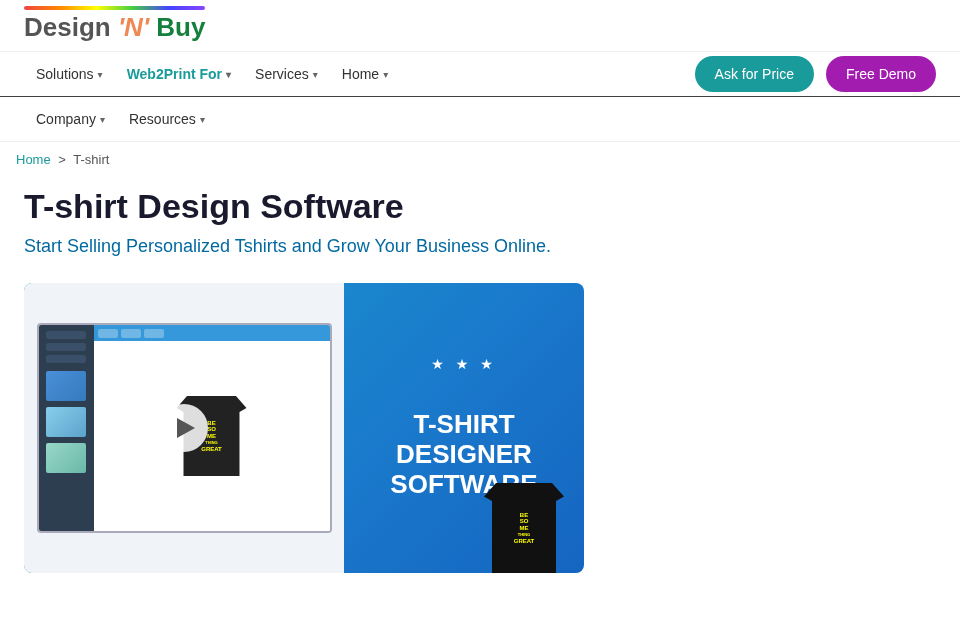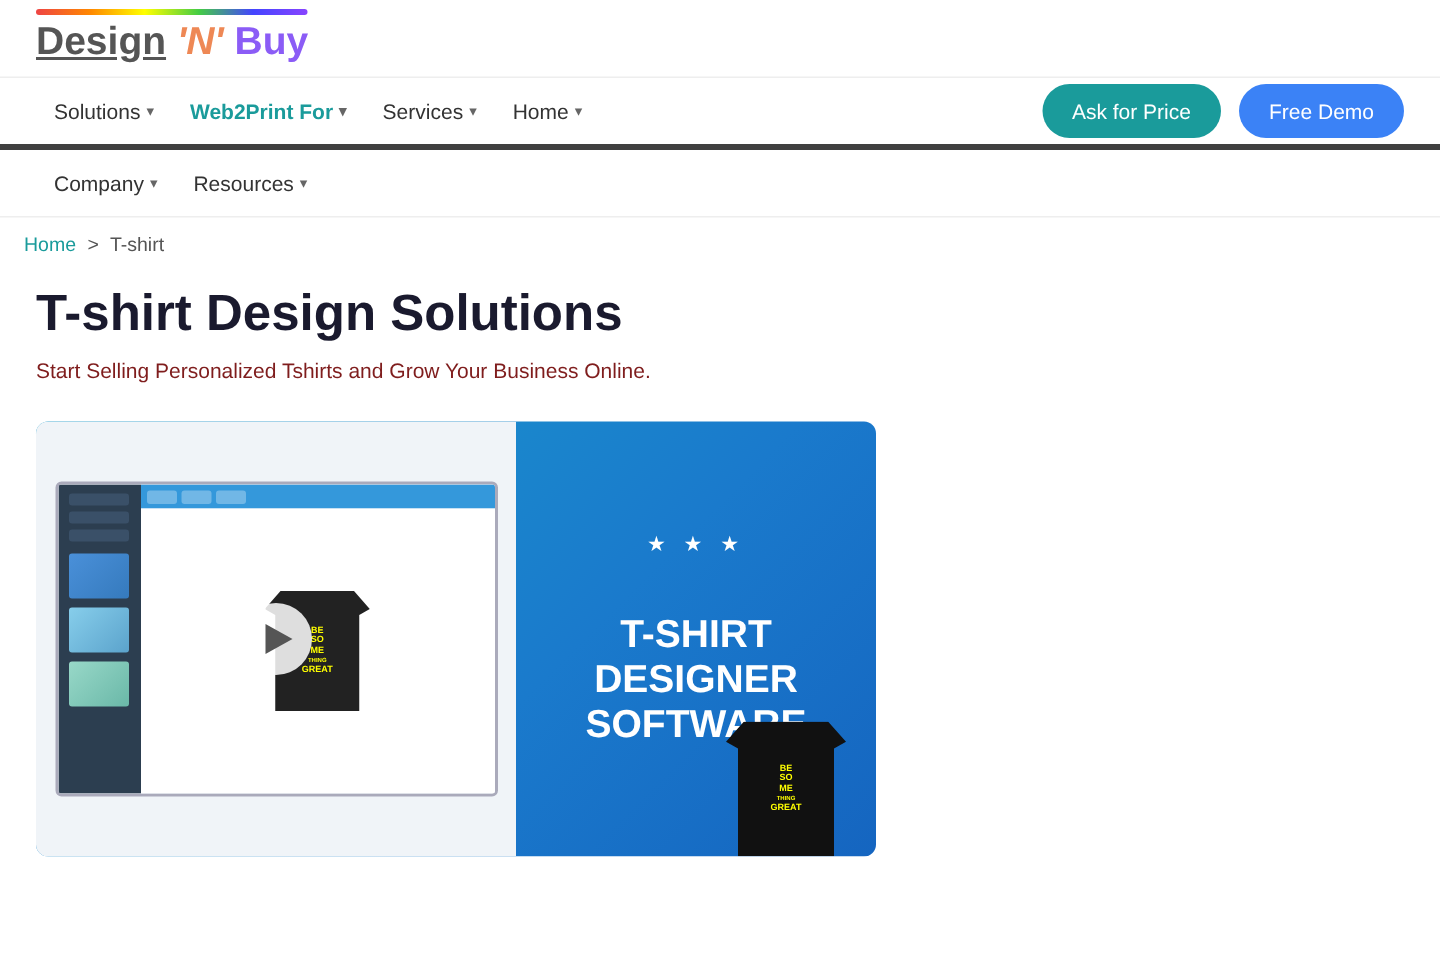--- a/index.html
+++ b/index.html
@@ -12,23 +12,23 @@
       align-items: center;
       padding: 12px 24px 8px;
       border-bottom: 1px solid #eee;
     }
     .logo {
       font-size: 26px;
       font-weight: bold;
       color: #333;
       position: relative;
     }
-    .logo-design { color: #555; text-decoration: underline; }
+    .logo-design { color: #555; }
     .logo-n { color: #e85; font-style: italic; }
-    .logo-buy { color: #8b5cf6; }
+    .logo-buy { color: #15803d; }
     .logo-rainbow {
       position: absolute;
       top: -6px;
       left: 0;
       width: 100%;
       height: 4px;
       background: linear-gradient(to right, #e44, #f80, #ff0, #4c4, #44f, #84f);
       border-radius: 2px;
     }
     .contact-info {
@@ -40,21 +40,21 @@
     .contact-phone {
       color: #f90;
       font-weight: bold;
     }
 
     
     .nav-bar {
       display: flex;
       align-items: center;
       padding: 0 24px;
-      border-bottom: 4px solid #404040;
+      border-bottom: 1px solid #404040;
       gap: 16px;
     }
     .nav-left {
       display: flex;
       align-items: center;
       flex: 1;
       flex-wrap: wrap;
     }
     .nav-item {
       display: flex;
@@ -83,21 +83,21 @@
       background: #1a9b9b;
       color: #fff;
       border: none;
       padding: 10px 20px;
       border-radius: 25px;
       font-size: 14px;
       cursor: pointer;
       white-space: nowrap;
     }
     .btn-demo {
-      background: #3b82f6;
+      background: #a21caf;
       color: #fff;
       border: none;
       padding: 10px 20px;
       border-radius: 25px;
       font-size: 14px;
       cursor: pointer;
       white-space: nowrap;
     }
     .nav-row2 {
       display: flex;
@@ -125,22 +125,22 @@
     .hero-section {
       padding: 10px 24px 16px;
     }
     .hero-title {
       font-size: 34px;
       font-weight: 800;
       color: #1a1a2e;
       margin-bottom: 10px;
     }
     .hero-subtitle {
-      font-size: 14px;
-      color: #7f1d1d;
+      font-size: 18px;
+      color: #0369a1;
       font-weight: 400;
     }
 
     
     .banner-area {
       margin: 10px 24px 0;
       width: 560px;
       height: 290px;
       background: linear-gradient(135deg, #1a9bcc 0%, #1a7acc 60%, #1565c0 100%);
       border-radius: 8px;
@@ -376,21 +376,21 @@
   </div>
 </div>
 
 <div class="breadcrumb">
   <a href="#">Home</a>
   <span class="sep">&gt;</span>
   <span>T-shirt</span>
 </div>
 
 <div class="hero-section">
-  <h1 class="hero-title">T-shirt Design Solutions</h1>
+  <h1 class="hero-title">T-shirt Design Software</h1>
   <p class="hero-subtitle">Start Selling Personalized Tshirts and Grow Your Business Online.</p>
 </div>
 
 <div class="banner-area">
   <div class="dots-decoration"></div>
 
   <div class="laptop-mockup">
     <div class="laptop-screen">
       <div class="laptop-screen-inner">
         <div class="ls-sidebar">

